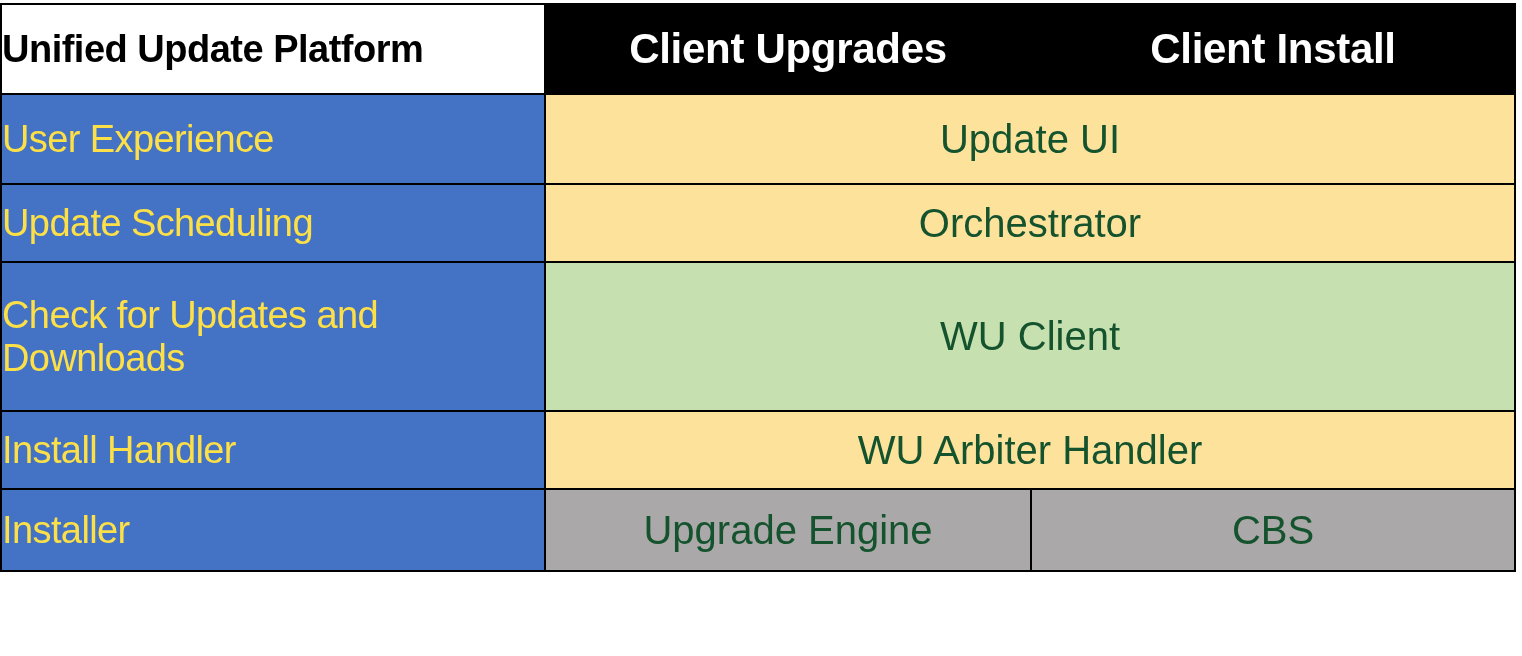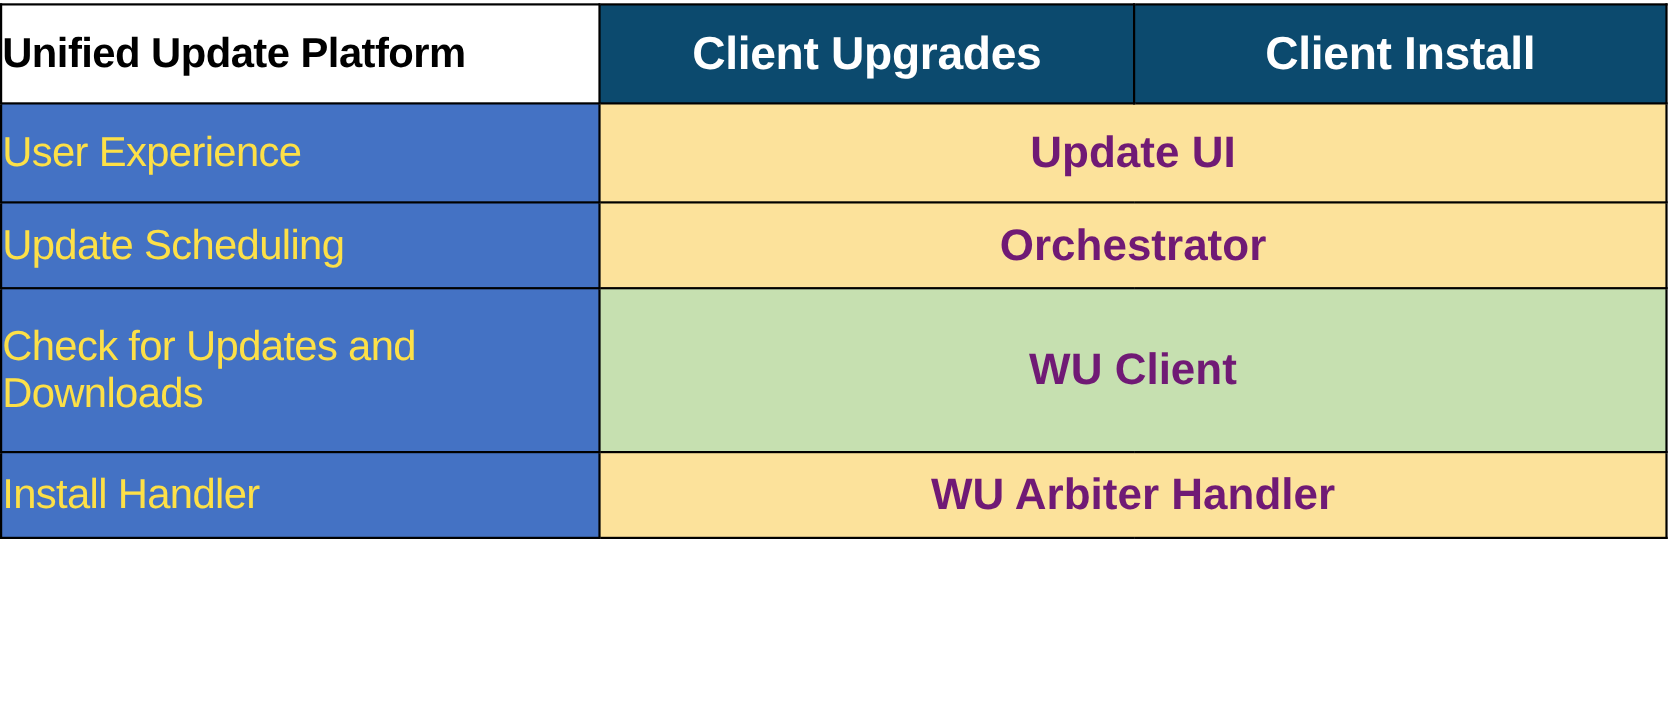--- a/index.html
+++ b/index.html
@@ -54,21 +54,21 @@
     color: #000000;
     font-weight: bold;
     font-size: 38px;
     text-align: left;
     padding-left: 16px;
     letter-spacing: -0.5px;
   }
 
   
   td.hdr {
-    background: #0c4a6e;
+    background: #000000;
     color: #ffffff;
     font-weight: bold;
     font-size: 42px;
     text-align: center;
     letter-spacing: -0.3px;
   }
 
   
   td.rowlabel {
     background: #4472C4;
@@ -76,22 +76,22 @@
     font-weight: normal;
     font-size: 38px;
     text-align: left;
     padding-left: 12px;
     line-height: 1.12;
     letter-spacing: -0.6px;
   }
 
   
   td.cell {
-    color: #701a75;
-    font-weight: bold;
+    color: #14532d;
+    font-weight: normal;
     font-size: 40px;
     text-align: center;
     letter-spacing: 0px;
   }
   td.fill-yellow { background: #FCE29B; }
   td.fill-green  { background: #C6E0B0; }
   td.fill-gray   { background: #AAA8A8; }
 
   
   tr.r-head   td { height: 90px; }
@@ -134,16 +134,21 @@
         <td class="rowlabel">Check for Updates and Downloads</td>
         <td class="cell fill-green" colspan="2">WU Client</td>
       </tr>
 
       <tr class="r-inst">
         <td class="rowlabel">Install Handler</td>
         <td class="cell fill-yellow" colspan="2">WU Arbiter Handler</td>
       </tr>
 
 
+      <tr class="r-instlr">
+        <td class="rowlabel">Installer</td>
+        <td class="cell fill-gray">Upgrade Engine</td>
+        <td class="cell fill-gray">CBS</td>
+      </tr>
 
     </tbody>
   </table>
 </div>
 
 </body></html>

